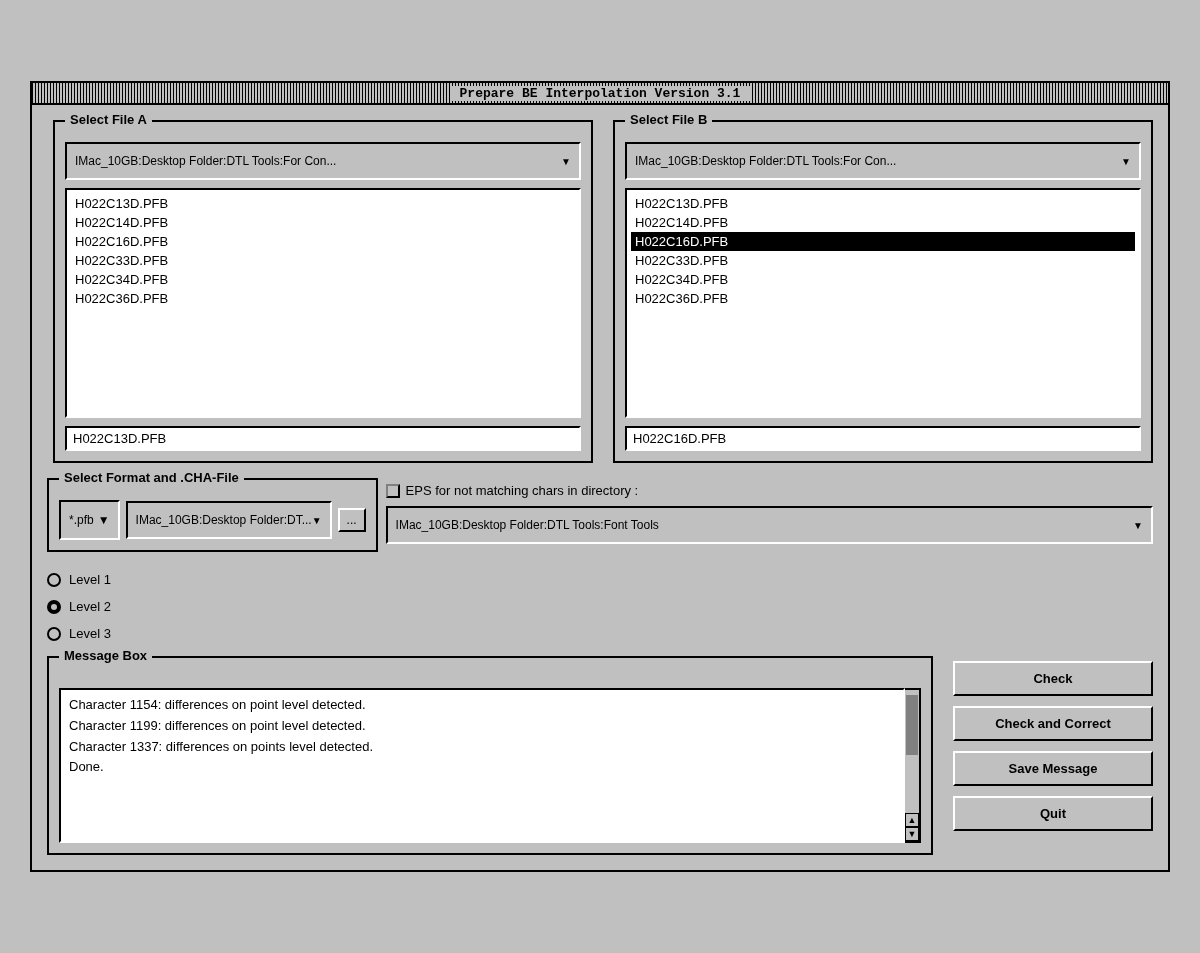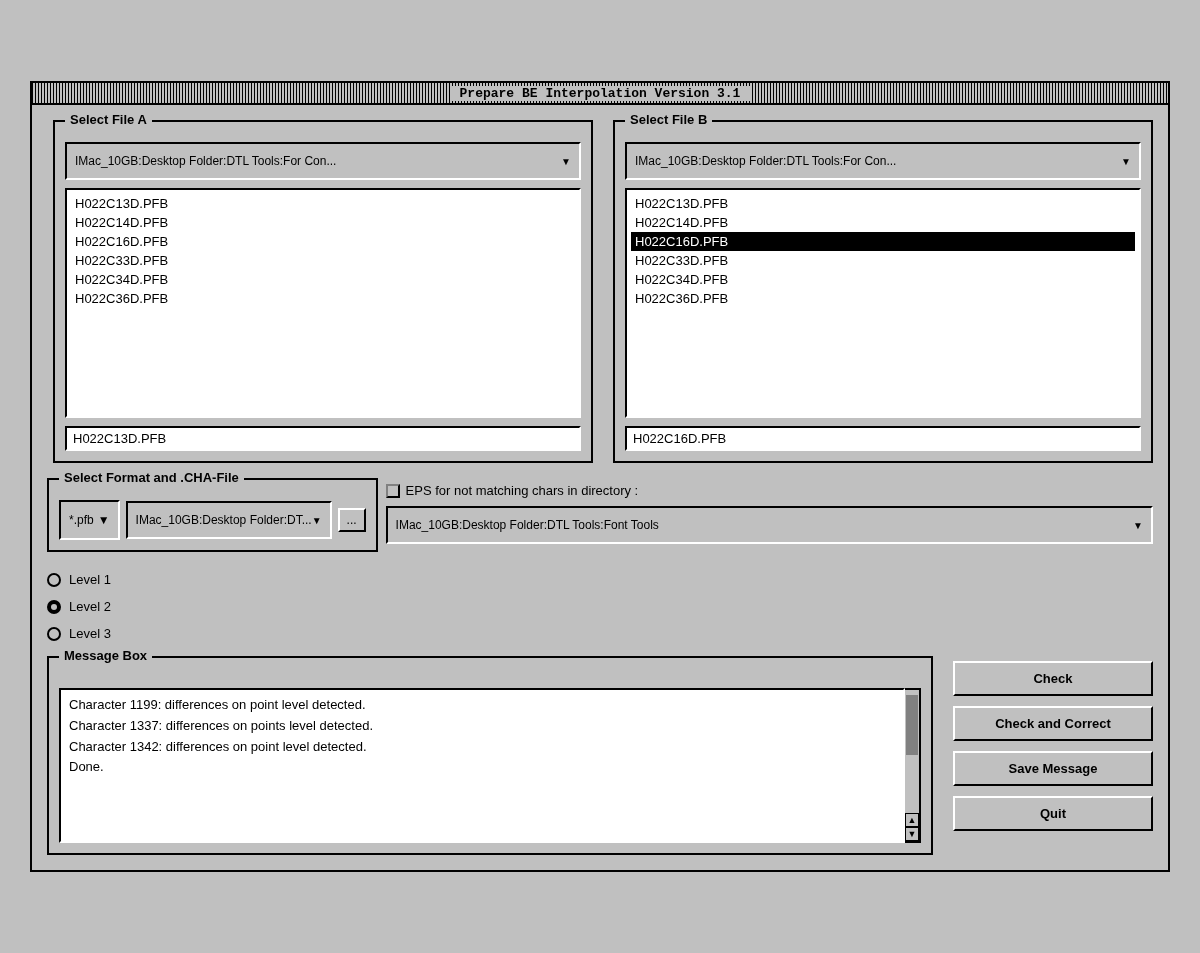--- a/index.html
+++ b/index.html
@@ -484,23 +484,23 @@
       </div>
     </div>
 
     <div class="bottom-row">
       <div class="message-panel">
         <div class="fieldset">
           <legend>Message Box</legend>
           <div class="message-box-wrapper">
             <div class="message-box">
               <div class="message-text">
+                <div>Character 1154: differences on point level detected.</div>
                 <div>Character 1199: differences on point level detected.</div>
                 <div>Character 1337: differences on points level detected.</div>
-                <div>Character 1342: differences on point level detected.</div>
                 <div>Done.</div>
               </div>
             </div>
             <div class="scrollbar-track">
               <div class="scrollbar-thumb"></div>
               <div style="margin-top: auto; display: flex; flex-direction: column;">
                 <div class="scrollbar-btn">▲</div>
                 <div class="scrollbar-btn">▼</div>
               </div>
             </div>

